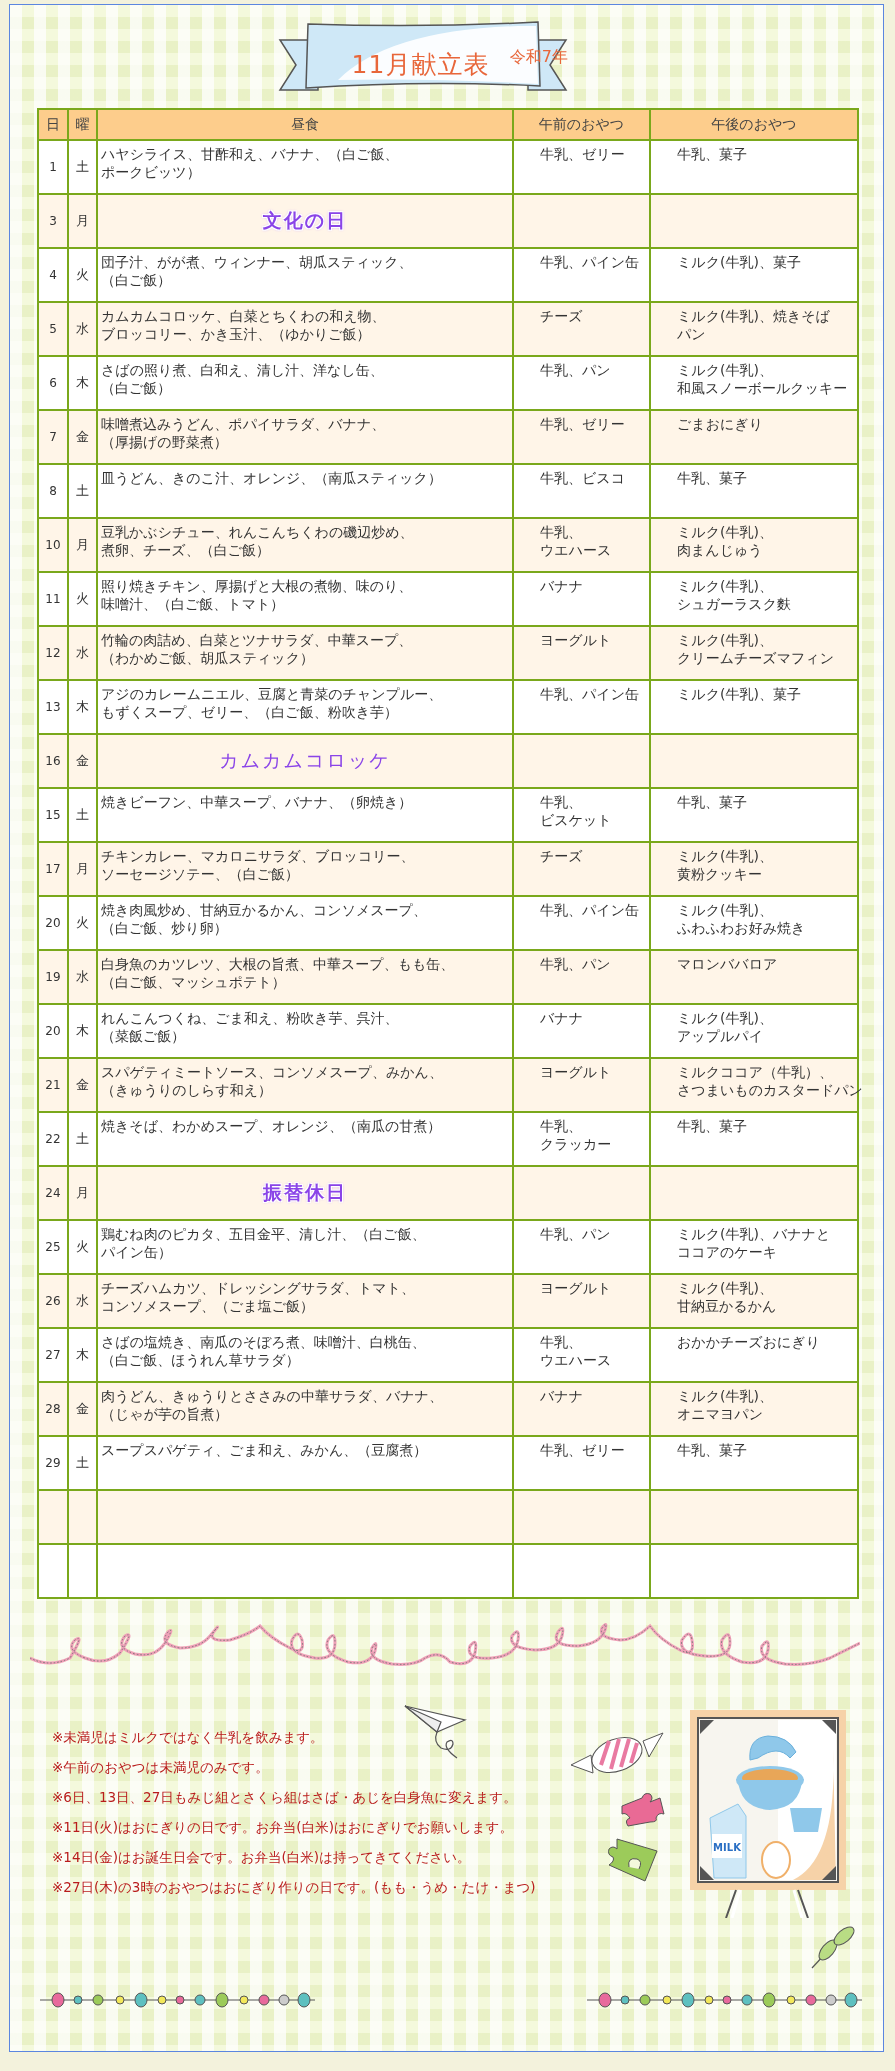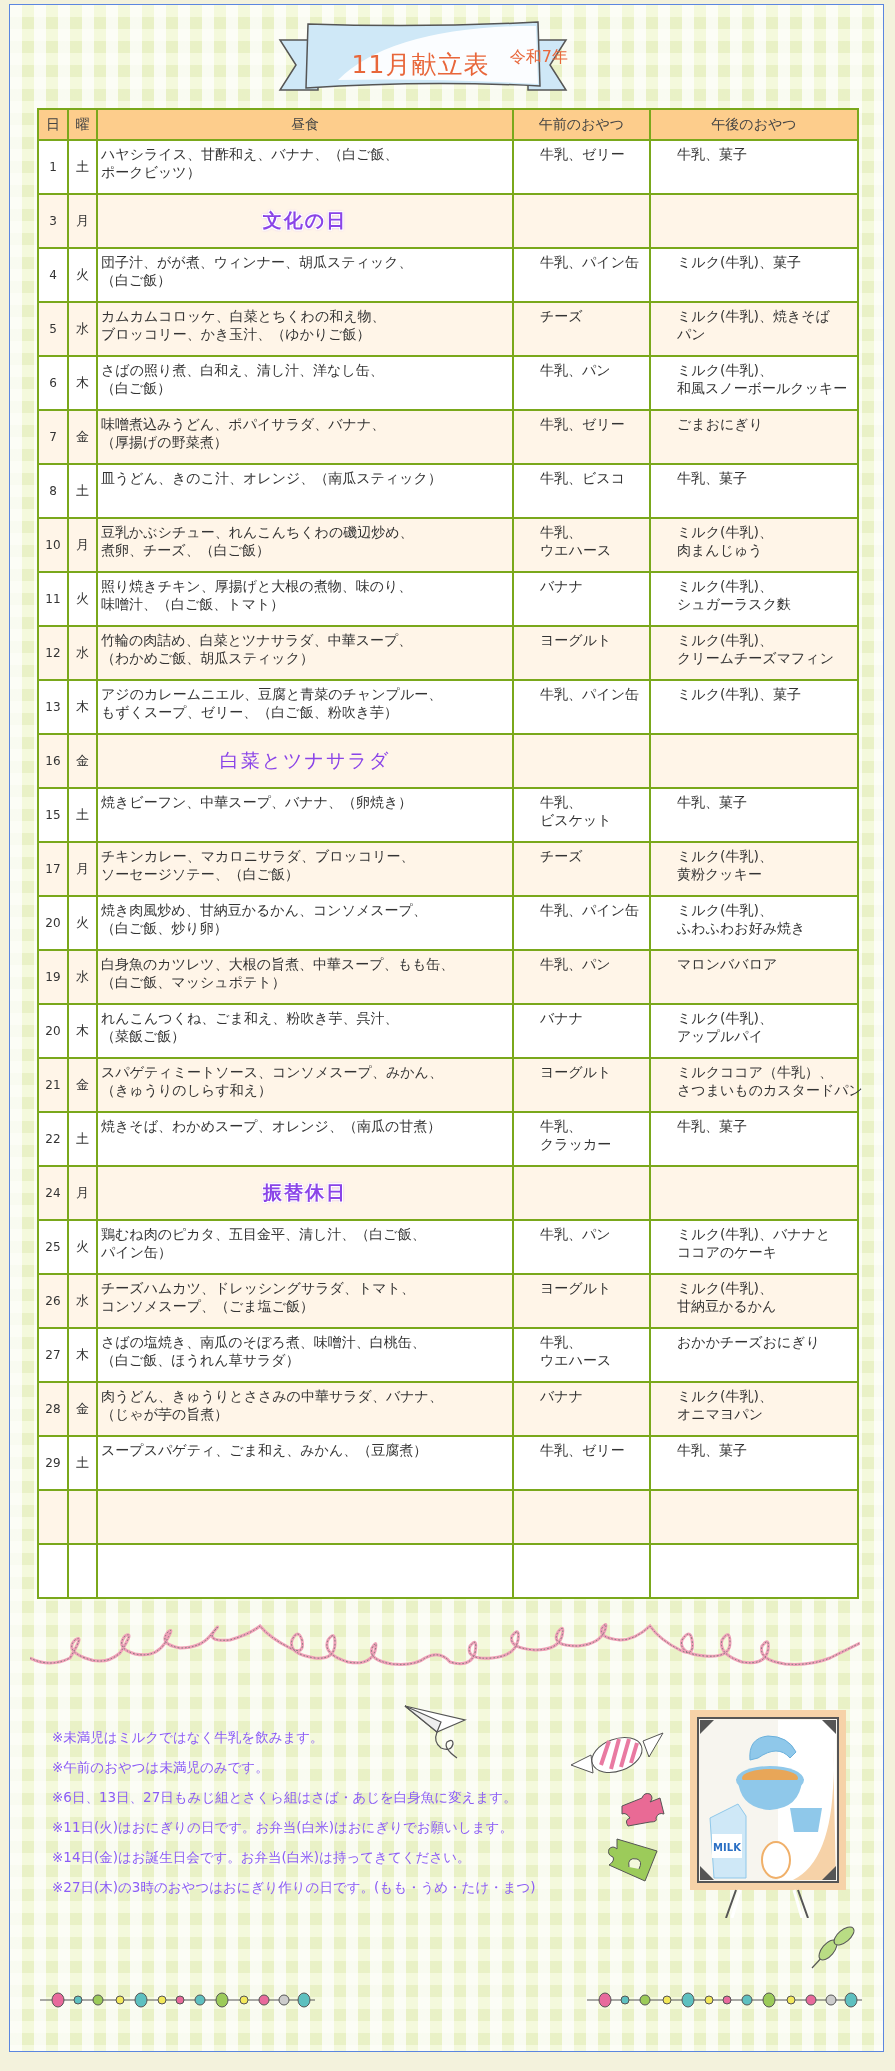--- a/index.html
+++ b/index.html
@@ -56,21 +56,21 @@
   .special-label {
     color: #8a44e8; font-size: 19px; letter-spacing: 2px; margin-top: 15px;
   }
   .special-label.outline {
     color: #8a44e8; font-weight: bold;
     text-shadow: -1px -1px 0 #fff, 1px -1px 0 #fff, -1px 1px 0 #fff, 1px 1px 0 #fff, 0 0 3px #b17cff;
   }
   .garland { position: absolute; left: 30px; top: 1618px; width: 830px; height: 60px; }
   .notes {
     position: absolute; left: 52px; top: 1722px; width: 560px;
-    font-size: 13.5px; color: #8b5cf6;
+    font-size: 13.5px; color: #b91c1c;
   }
   .notes div { height: 30px; line-height: 30px; white-space: nowrap; }
   .deco { position: absolute; }
   .beads { position: absolute; top: 1990px; height: 20px; }
 </style>
 </head>
 <body>
 
 <div class="frame"></div>
 
@@ -191,21 +191,21 @@
         <td class="day">13</td>
         <td class="wd">木</td>
         <td class="lunch">アジのカレームニエル、豆腐と青菜のチャンプルー、
 もずくスープ、ゼリー、（白ご飯、粉吹き芋）</td>
         <td class="am">牛乳、パイン缶</td>
         <td class="pm">ミルク(牛乳)、菓子</td>
       </tr>
       <tr class="even">
         <td class="day">16</td>
         <td class="wd">金</td>
-        <td class="special"><span class="special-label">白菜とツナサラダ</span></td>
+        <td class="special"><span class="special-label">カムカムコロッケ</span></td>
         <td class="am"></td>
         <td class="pm"></td>
       </tr>
       <tr class="odd">
         <td class="day">15</td>
         <td class="wd">土</td>
         <td class="lunch">焼きビーフン、中華スープ、バナナ、（卵焼き）</td>
         <td class="am">牛乳、
 ビスケット</td>
         <td class="pm">牛乳、菓子</td>

